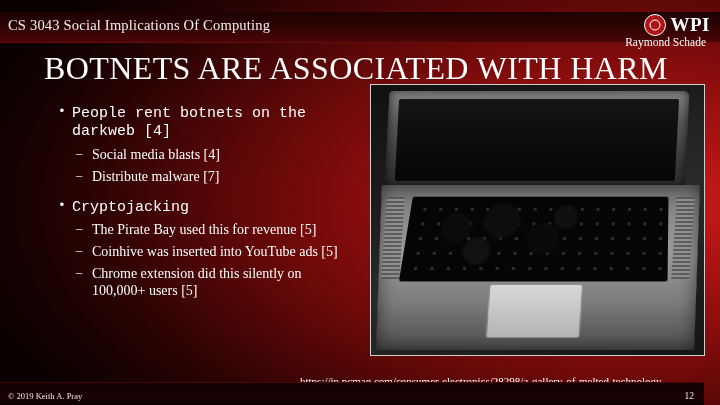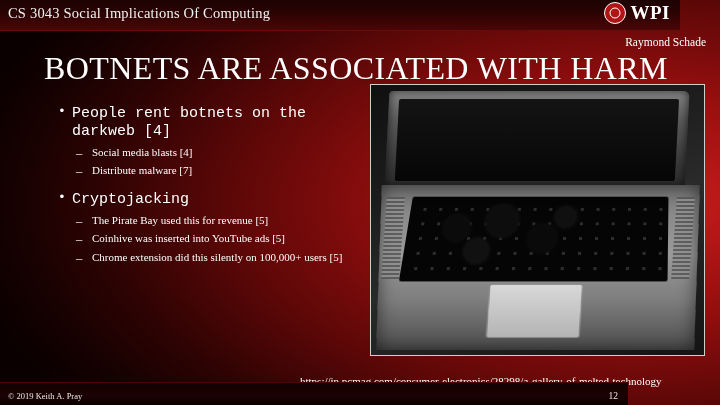--- a/index.html
+++ b/index.html
@@ -17,26 +17,27 @@
     position: relative;
     width: 720px;
     height: 405px;
     background:
       radial-gradient(ellipse 95% 85% at 88% 50%, #d42020 0%, #b01414 18%, #8a0d0d 38%, #5a0707 60%, #2e0303 78%, #140101 92%, #0a0000 100%);
     overflow: hidden;
   }
   
   .header-bar {
     position: absolute;
-    top: 0;
+    top: 12px;
     left: 0;
     width: 680px;
     height: 30px;
     background: linear-gradient(to bottom, #1d0202 0%, #2a0303 40%, #3a0404 70%, #4a0606 100%);
     border-bottom: 1px solid #6a0a0a;
+    padding-left: 40px;
   }
   .header-title {
     position: absolute;
     left: 8px;
     top: 5px;
     font-size: 14.5px;
     color: #f2f2f2;
     font-family: "Liberation Serif", serif;
     letter-spacing: 0.2px;
   }
@@ -115,21 +116,21 @@
     content: "\2022";
     position: absolute;
     left: 2px;
     top: -1px;
     font-size: 13px;
     color: #ffffff;
   }
   .bullet-l2 {
     position: relative;
     padding-left: 36px;
-    font-size: 11px;
+    font-size: 14px;
     line-height: 1.22;
     margin-bottom: 5px;
     font-family: "Liberation Serif", serif;
   }
   .bullet-l2::before {
     content: "\2013";
     position: absolute;
     left: 20px;
     top: 0;
     font-size: 12.5px;
@@ -244,21 +245,21 @@
     font-size: 11px;
     color: #ffffff;
     font-family: "Liberation Serif", serif;
     margin-left: 20px;
   }
   
   .footer-bar {
     position: absolute;
     left: 0;
     bottom: 0;
-    width: 628px;
+    width: 704px;
     height: 22px;
     background: linear-gradient(to bottom, #120101 0%, #1c0202 60%, #0a0000 100%);
     border-top: 1px solid #4a0606;
   }
   .copyright {
     position: absolute;
     left: 8px;
     bottom: 4px;
     font-size: 8.5px;
     color: #e8e8e8;

